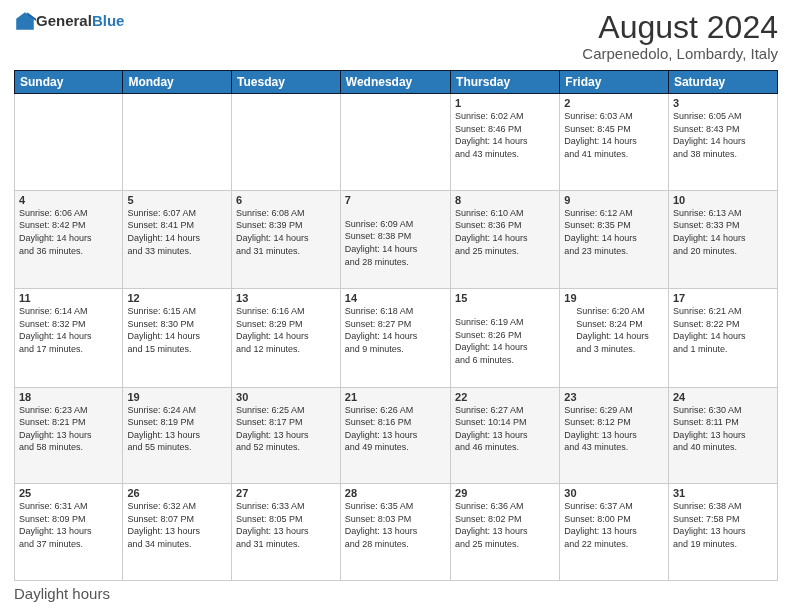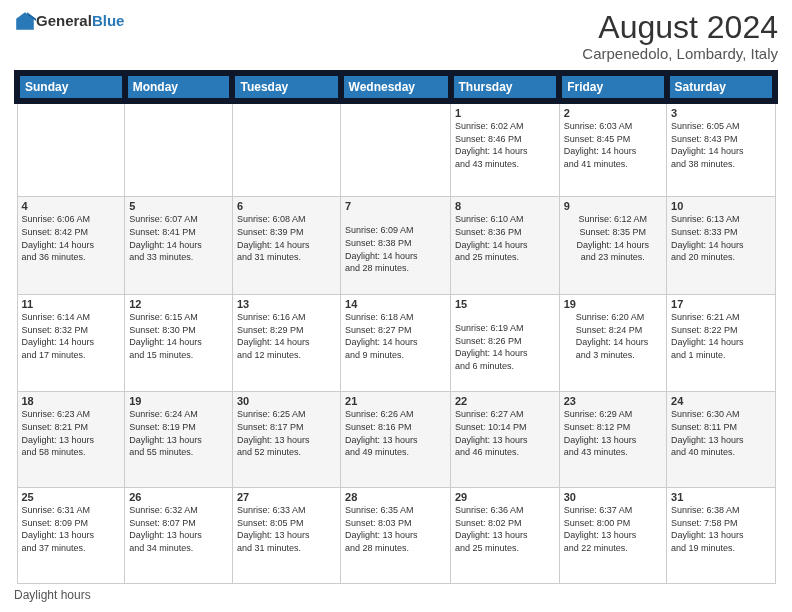--- a/index.html
+++ b/index.html
@@ -62,21 +62,21 @@
       border-collapse: collapse;
       flex: 1;
     }
     .calendar th {
       background: #2979b8;
       color: #fff;
       font-size: 12px;
       font-weight: bold;
       padding: 4px 5px;
       text-align: left;
-      border: 6px solid #0f172a;
+      border: 1px solid #0f172a;
     }
     .calendar td {
       border: 1px solid #ccc;
       vertical-align: top;
       padding: 3px 4px;
       font-size: 9.5px;
       color: #333;
       width: 113px;
       height: 80px;
       background: #fff;
@@ -96,21 +96,21 @@
     .day-info {
       font-size: 9px;
       line-height: 1.4;
       color: #333;
     }
     .empty-cell {
       background: #fff !important;
     }
     .footer {
       margin-top: 4px;
-      font-size: 12px;
+      font-size: 15px;
       color: #555;
     }
   </style>
 </head>
 <body>
 
 <div class="page">
   <div class="header">
     <div class="logo">
       <svg class="logo-icon" viewBox="0 0 30 30">
@@ -198,21 +198,21 @@
           </td>
           <td>
             <span class="day-number">8</span>
             <div class="day-info" style="white-space: pre-line;">Sunrise: 6:10 AM
 Sunset: 8:36 PM
 Daylight: 14 hours
 and 25 minutes.</div>
           </td>
           <td>
             <span class="day-number">9</span>
-            <div class="day-info" style="white-space: pre-line; text-align: center;">Sunrise: 6:12 AM
+            <div class="day-info" style="white-space: pre-line;">Sunrise: 6:12 AM
 Sunset: 8:35 PM
 Daylight: 14 hours
 and 23 minutes.</div>
           </td>
           <td>
             <span class="day-number">10</span>
             <div class="day-info" style="white-space: pre-line;">Sunrise: 6:13 AM
 Sunset: 8:33 PM
 Daylight: 14 hours
 and 20 minutes.</div>

